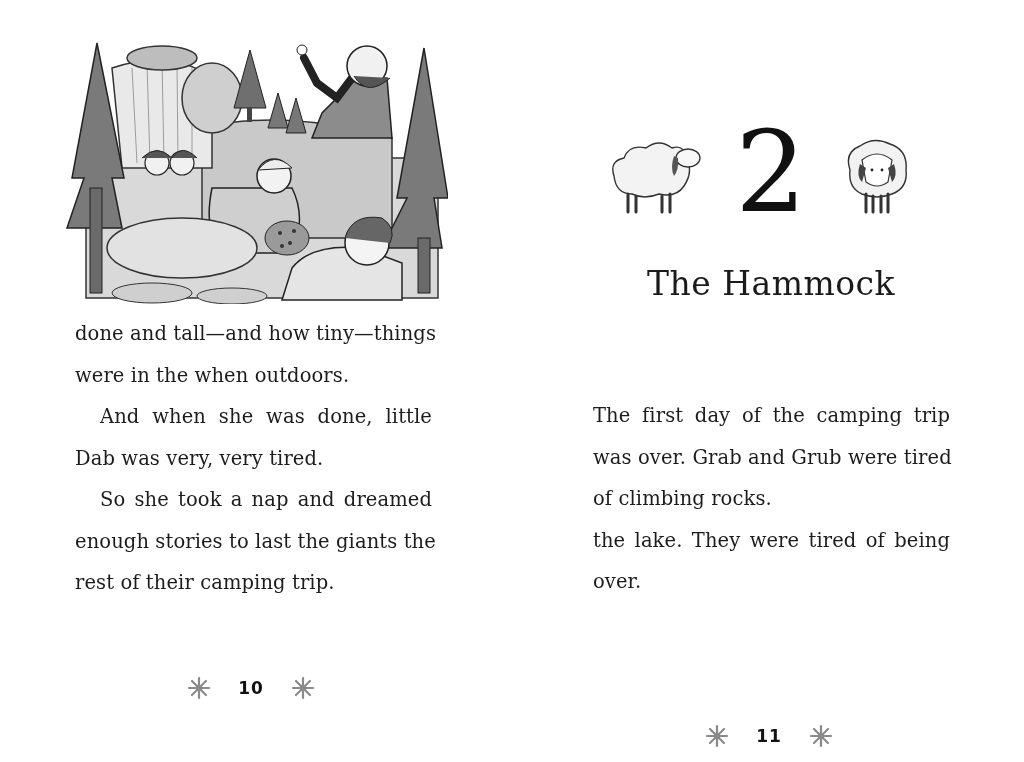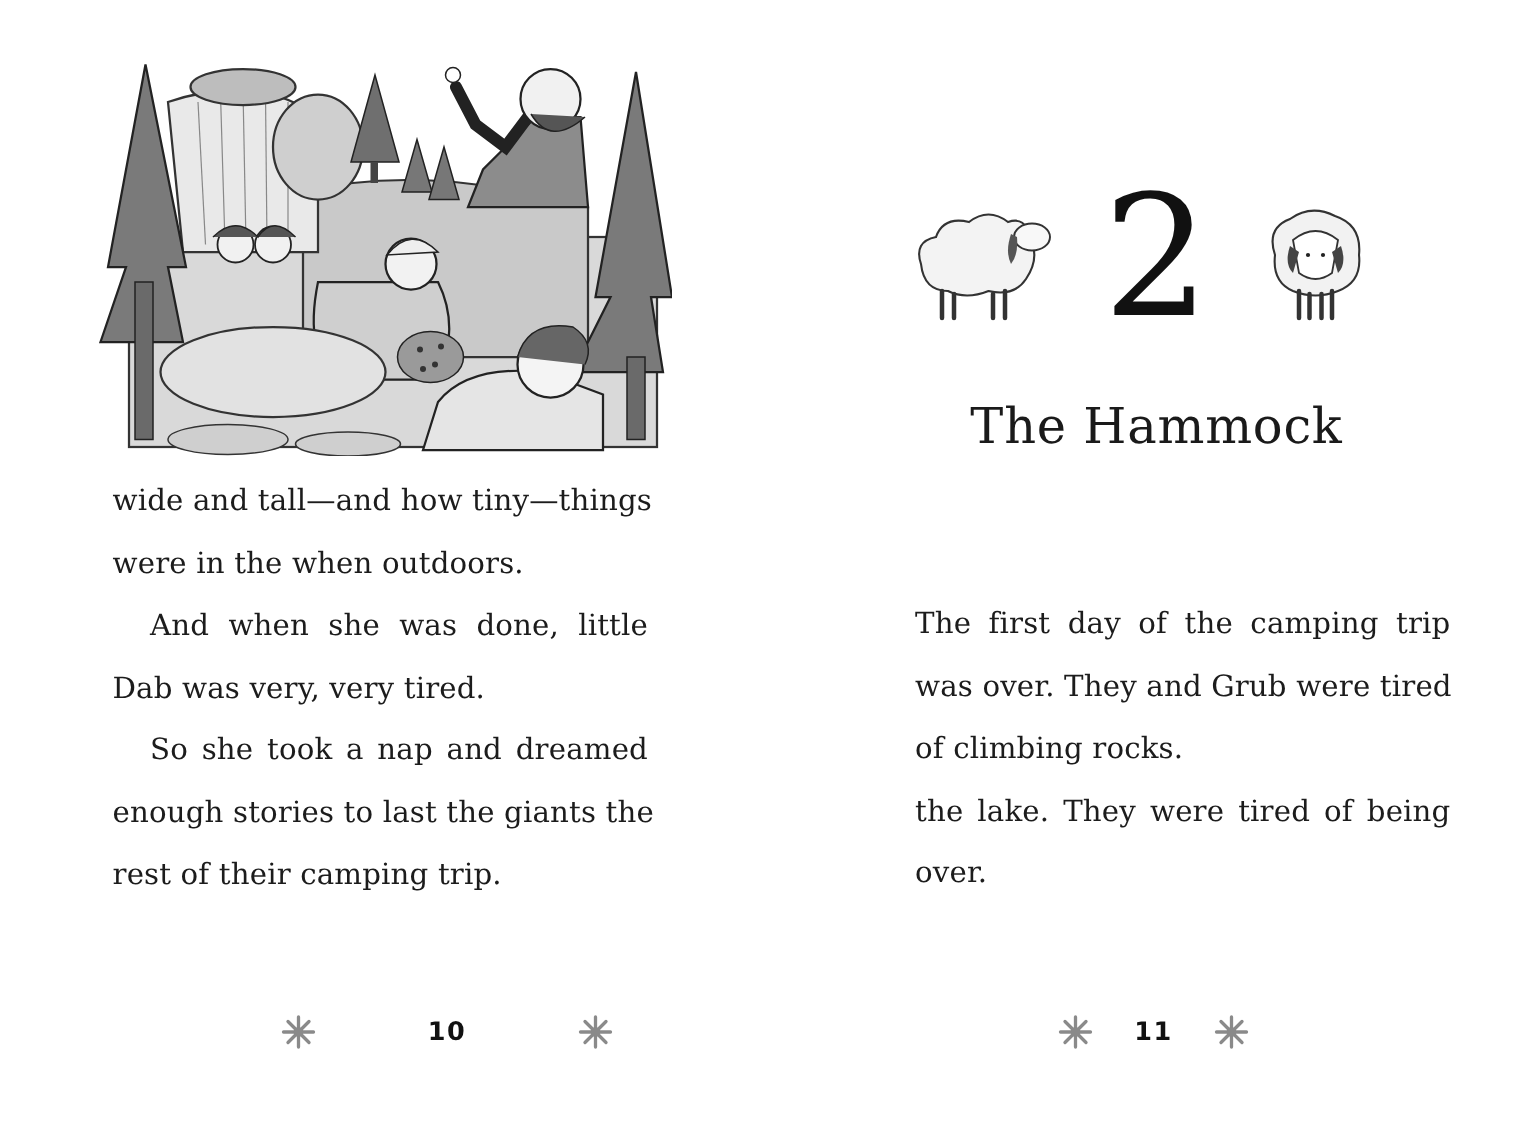--- a/index.html
+++ b/index.html
@@ -35,21 +35,21 @@
     .illustration svg { display: block; width: 100%; height: 100%; }
 
     
     .text-block {
       position: absolute;
       font-size: 19.5px;
       line-height: 41.5px;
       letter-spacing: 0.1px;
     }
     .left-text { left: 75px; top: 313px; width: 357px; }
-    .right-text { left: 98px; top: 395px; width: 357px; }   
+    .right-text { left: 81px; top: 395px; width: 357px; }   
     .line {
       display: block;
       white-space: nowrap;
       text-align: justify;
       text-align-last: justify;
     }
     .line.last { text-align-last: left; }
     .line.indent { padding-left: 25px; }
 
     
@@ -91,22 +91,22 @@
     }
 
     
     .folio {
       position: absolute;
       top: 674px;
       height: 28px;
       display: flex;
       align-items: center;
     }
-    .folio-left { left: 187px; gap: 47px; }
-    .folio-right { left: 193px; }
+    .folio-left { left: 187px; }
+    .folio-right { left: 193px; margin-top: 48px; }
     .ornament {
       width: 24px;
       height: 24px;
       display: inline-block;
     }
     .folio-num {
       font-family: "DejaVu Sans", sans-serif;
       font-weight: bold;
       font-size: 17px;
       letter-spacing: 1px;
@@ -180,21 +180,21 @@
       <circle cx="305" cy="205" r="22" fill="#f4f4f4" stroke="#222" stroke-width="1.5"></circle>
       <path d="M283 200 Q290 175 320 180 Q335 190 328 205" fill="#666" stroke="#222"></path>
 
       <ellipse cx="90" cy="255" rx="40" ry="10" fill="#cfcfcf" stroke="#333"></ellipse>
       <ellipse cx="170" cy="258" rx="35" ry="8" fill="#cfcfcf" stroke="#333"></ellipse>
       <ellipse cx="120" cy="210" rx="75" ry="30" fill="#e2e2e2" stroke="#333" stroke-width="1.5"></ellipse>
     </svg>
   </div>
 
   <div class="text-block left-text">
-    <span class="line">wide and tall—and how tiny—things</span>
+    <span class="line">done and tall—and how tiny—things</span>
     <span class="line last">were in the when outdoors.</span>
     <span class="line indent">And when she was done, little</span>
     <span class="line last">Dab was very, very tired.</span>
     <span class="line indent">So she took a nap and dreamed</span>
     <span class="line">enough stories to last the giants the</span>
     <span class="line last">rest of their camping trip.</span>
   </div>
 
   <div class="folio folio-left">
     <svg class="ornament" viewBox="0 0 24 24">
@@ -249,21 +249,21 @@
         <line x1="31" y1="58" x2="31" y2="74"></line>
       <line x1="39" y1="58" x2="39" y2="74"></line>
         <line x1="46" y1="56" x2="46" y2="74"></line>
     </g>
   </svg>
 
   <div class="chapter-title">The Hammock</div>
 
   <div class="text-block right-text">
     <span class="line">The first day of the camping trip</span>
-    <span class="line">was over. They and Grub were tired</span>
+    <span class="line">was over. Grab and Grub were tired</span>
     <span class="line last">of climbing rocks.</span>
     <span class="line">the lake. They were tired of being</span>
     <span class="line last">over.</span>
   </div>
 
   <div class="folio folio-right">
     <svg class="ornament" viewBox="0 0 24 24">
       <g stroke="#8a8a8a" stroke-width="2.2" stroke-linecap="round">
         <line x1="12" y1="2" x2="12" y2="22"></line>
           <line x1="2" y1="12" x2="22" y2="12"></line>

